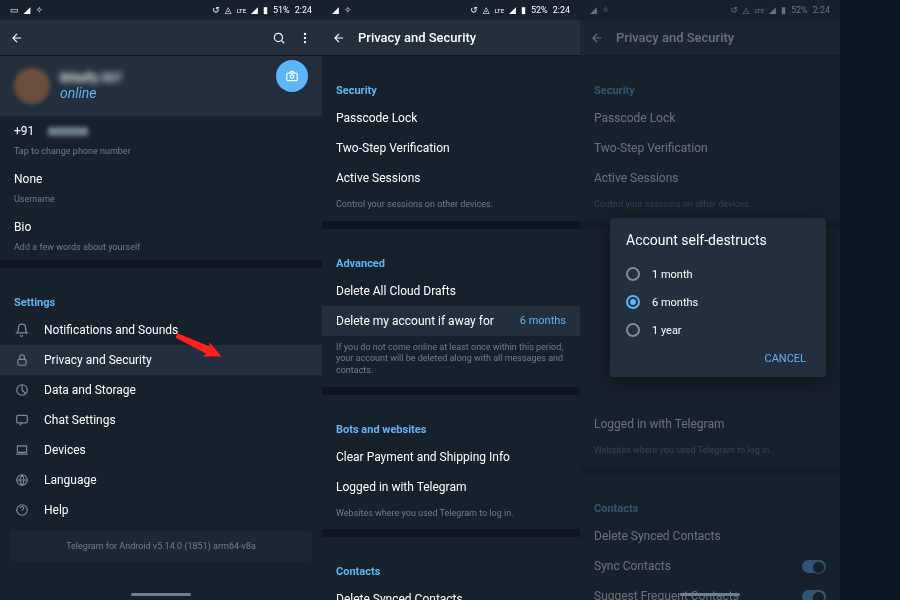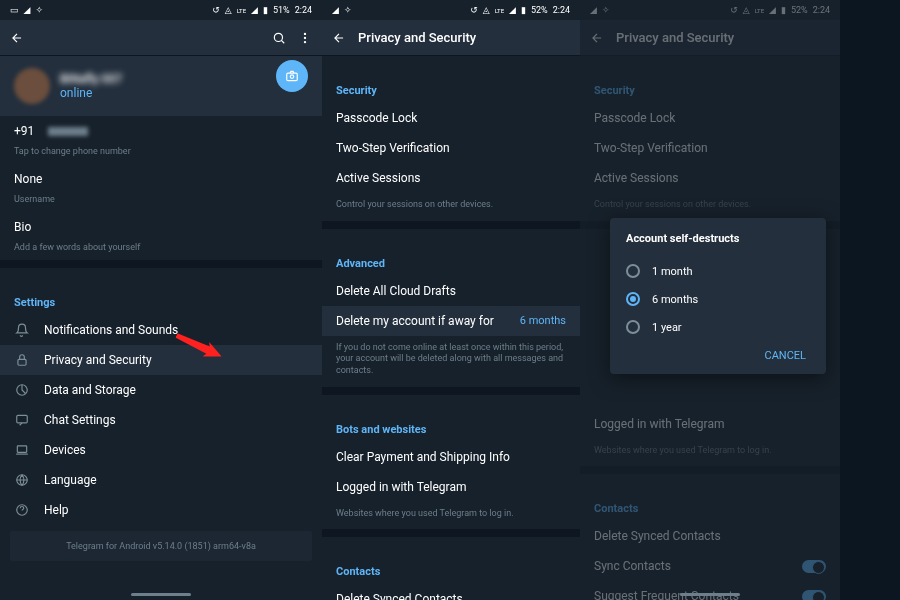--- a/index.html
+++ b/index.html
@@ -14,21 +14,21 @@
 .status-left, .status-right { display: flex; gap: 5px; align-items: center; }
 
 .topbar { height: 36px; display: flex; align-items: center; padding: 0 10px; gap: 12px; background: #232f3d; border-bottom: 1px solid #0b1621; }
 .topbar .back { color: #fff; }
 .topbar .title { color: #fff; font-size: 13px; font-weight: 500; flex: 1; }
 .topbar .icon-btn { color: #fff; }
 
 .profile { padding: 12px 14px; display: flex; align-items: center; gap: 10px; position: relative; background: #232f3d; }
 .avatar { width: 36px; height: 36px; border-radius: 50%; background: #6b4e3d; filter: blur(2px); }
 .profile-name { color: #fff; font-size: 12px; font-weight: 500; filter: blur(3px); }
-.profile-status { color: #5eb5f7; font-size: 12px; }
+.profile-status { color: #5eb5f7; font-size: 14px; font-style: italic; }
 .camera-fab { position: absolute; right: 14px; top: 60px; width: 32px; height: 32px; border-radius: 50%; background: #5eb5f7; display: flex; align-items: center; justify-content: center; z-index: 5; }
 
 .section-label { color: #5eb5f7; font-size: 11px; font-weight: 700; padding: 28px 14px 6px; }
 .row { padding: 8px 14px; color: #fff; font-size: 12px; display: flex; align-items: center; gap: 14px; }
 .row .ricon { width: 16px; display: flex; justify-content: center; color: #7d8e98; }
 .row-sub { color: #6d7f8b; font-size: 9px; padding: 0 14px 8px; }
 .row.hl { background: #232f3d; }
 .row-val { margin-left: auto; color: #5eb5f7; font-size: 11px; }
 .desc { color: #6d7f8b; font-size: 9px; padding: 6px 14px 10px; line-height: 1.3; background: #17212b; }
 .divider { height: 8px; background: #0e1621; }
@@ -37,21 +37,21 @@
 .toggle { margin-left: auto; width: 24px; height: 13px; border-radius: 8px; background: #5eb5f7; position: relative; }
 .toggle::after { content: ''; position: absolute; right: 1px; top: 1px; width: 11px; height: 11px; border-radius: 50%; background: #17212b; border: 1px solid #5eb5f7; }
 
 .arrow { position: absolute; width: 0; height: 0; z-index: 10; }
 .arrow1 { left: 174px; top: 338px; }
 .arrow1::before { content: ''; position: absolute; width: 50px; height: 16px; background: #ff2020; clip-path: polygon(0 35%, 70% 25%, 65% 0, 100% 50%, 65% 100%, 70% 75%, 0 65%); transform: rotate(25deg); }
 .arrow2 { left: 480px; top: 248px; }
 .arrow2::before { content: ''; position: absolute; width: 50px; height: 18px; background: #ff2020; clip-path: polygon(0 50%, 35% 0, 30% 30%, 100% 35%, 100% 65%, 30% 70%, 35% 100%); transform: rotate(-40deg); }
 
 .dialog { position: absolute; left: 30px; right: 14px; top: 218px; background: #232f3d; border-radius: 4px; padding: 14px 16px 8px; box-shadow: 0 4px 20px rgba(0,0,0,0.5); z-index: 20; }
-.dialog-title { color: #fff; font-size: 11px; font-weight: 700; margin-bottom: 12px; }
+.dialog-title { color: #fff; font-size: 14px; font-weight: 400; margin-bottom: 12px; }
 .radio-row { display: flex; align-items: center; gap: 12px; padding: 7px 0; color: #fff; font-size: 11px; }
 .radio { width: 14px; height: 14px; border-radius: 50%; border: 2px solid #7d8e98; }
 .radio.on { border-color: #5eb5f7; display: flex; align-items: center; justify-content: center; }
 .radio.on::after { content: ''; width: 6px; height: 6px; border-radius: 50%; background: #5eb5f7; }
 .dialog-btn { text-align: right; color: #5eb5f7; font-size: 11px; font-weight: 400; padding: 8px 4px 4px; }
 
 .navpill { position: absolute; bottom: 4px; left: 50%; transform: translateX(-50%); width: 60px; height: 3px; background: #6d7f8b; border-radius: 2px; }
 
 svg { display: block; }
 </style>

